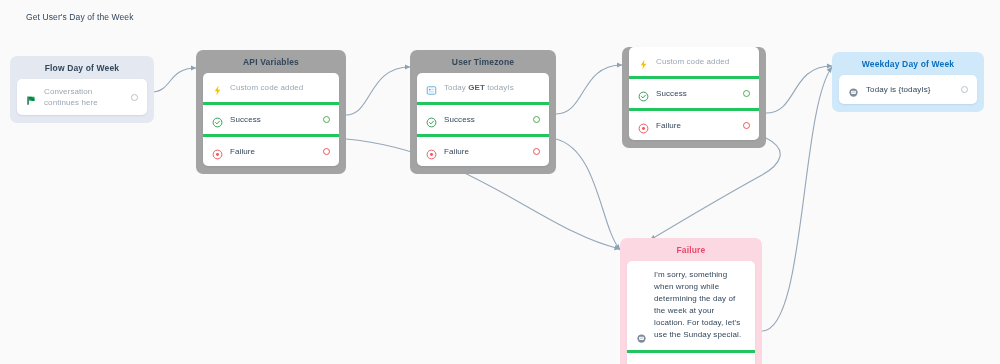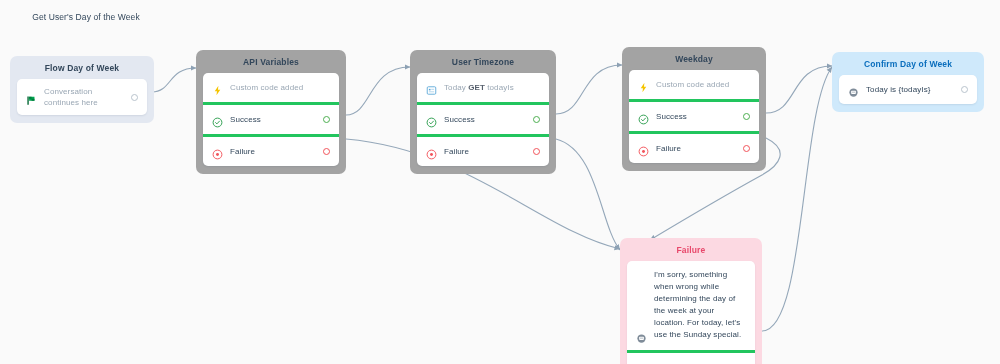--- a/index.html
+++ b/index.html
@@ -9,21 +9,21 @@
     font-family:"Liberation Sans", sans-serif;
     overflow:hidden;
     position:relative;
     -webkit-font-smoothing:antialiased;
   }
   #canvas{position:absolute;inset:0;width:1000px;height:364px;}
   #edges{position:absolute;left:0;top:0;width:1000px;height:364px;pointer-events:none;}
 
   .flow-title{
     position:absolute;left:26px;top:12px;width:120px;
-    font-size:8.5px;line-height:11.5px;color:#33475b;letter-spacing:.1px;text-align:center;
+    font-size:8.5px;line-height:11.5px;color:#33475b;letter-spacing:.1px;
   }
 
   .node{position:absolute;border-radius:7px;box-sizing:border-box;}
   .node-header{
     text-align:center;font-size:8.5px;font-weight:bold;letter-spacing:.15px;
     padding:7px 6px 6px;
   }
   .node-body{
     background:#ffffff;border-radius:5px;margin:0 7px 8px;
     box-shadow:0 1px 2px rgba(40,60,90,.10);
@@ -171,21 +171,20 @@
               <circle cx="8" cy="8" r="2.1" fill="#f2545b"></circle>
             </svg>
         </span>
         <span class="row-label">Failure</span>
         <span class="handle red"></span>
       </div>
     </div>
   </div>
 
   <div class="node n-green" style="left:622px;top:47px;width:144px;">
-    <div class="node-header">Weekday</div>
     <div class="node-body">
       <div class="row">
         <span class="ico">
           <svg viewBox="0 0 16 16" width="11" height="11">
               <path d="M9.3 1.2 4 9h3.2l-.7 5.8L12 7H8.7z" fill="#f5c400"></path>
             </svg>
         </span>
         <span class="row-label muted">Custom code added</span>
       </div>
       <div class="row">
@@ -205,21 +204,21 @@
               <circle cx="8" cy="8" r="2.1" fill="#f2545b"></circle>
             </svg>
         </span>
         <span class="row-label">Failure</span>
         <span class="handle red"></span>
       </div>
     </div>
   </div>
 
   <div class="node n-cyan" style="left:832px;top:52px;width:152px;">
-    <div class="node-header">Confirm Day of Week</div>
+    <div class="node-header">Weekday Day of Week</div>
     <div class="node-body">
       <div class="row">
         <span class="ico">
           <svg viewBox="0 0 16 16" width="11" height="11">
               <circle cx="8" cy="8" r="6" fill="#7f8c99"></circle>
               <rect x="4.6" y="5.6" width="6.8" height="4.4" rx="1" fill="#ffffff"></rect>
               <rect x="5.8" y="7" width="4.4" height=".8" fill="#7f8c99"></rect>
             </svg>
         </span>
         <span class="row-label">Today is {todayIs}</span>

